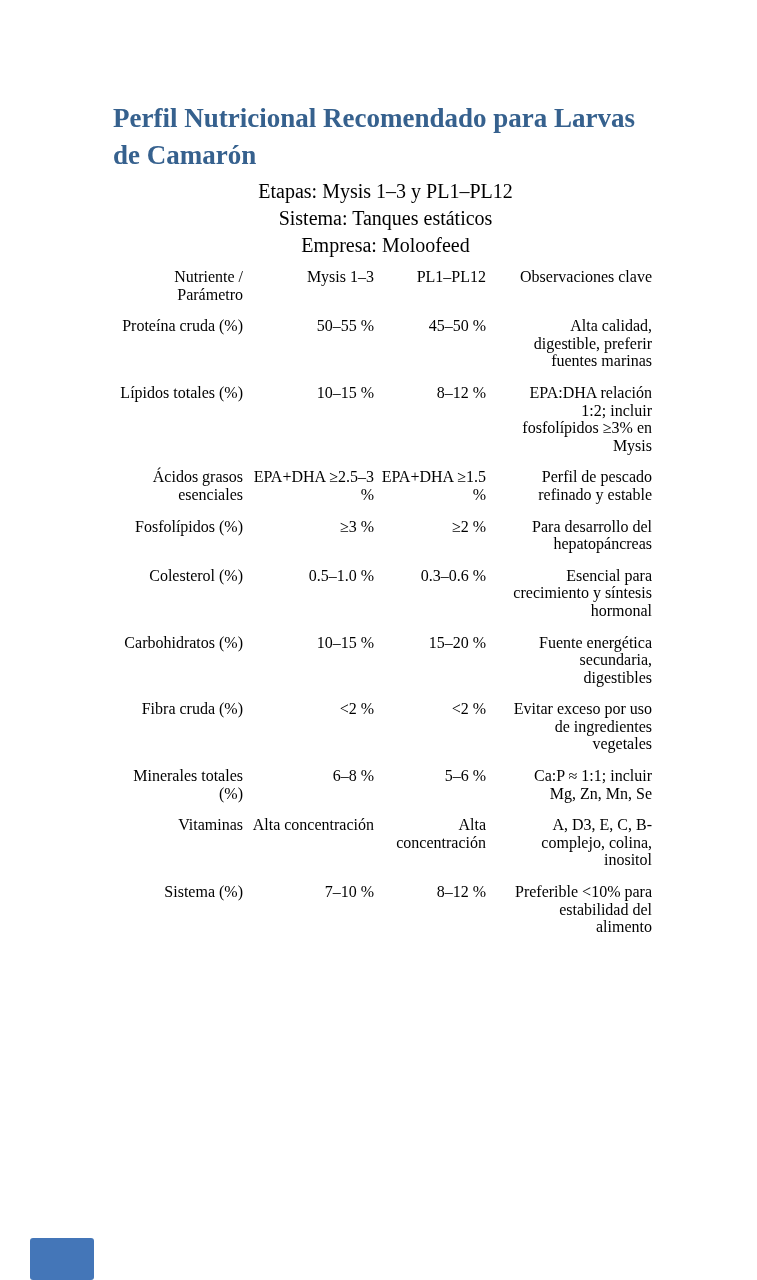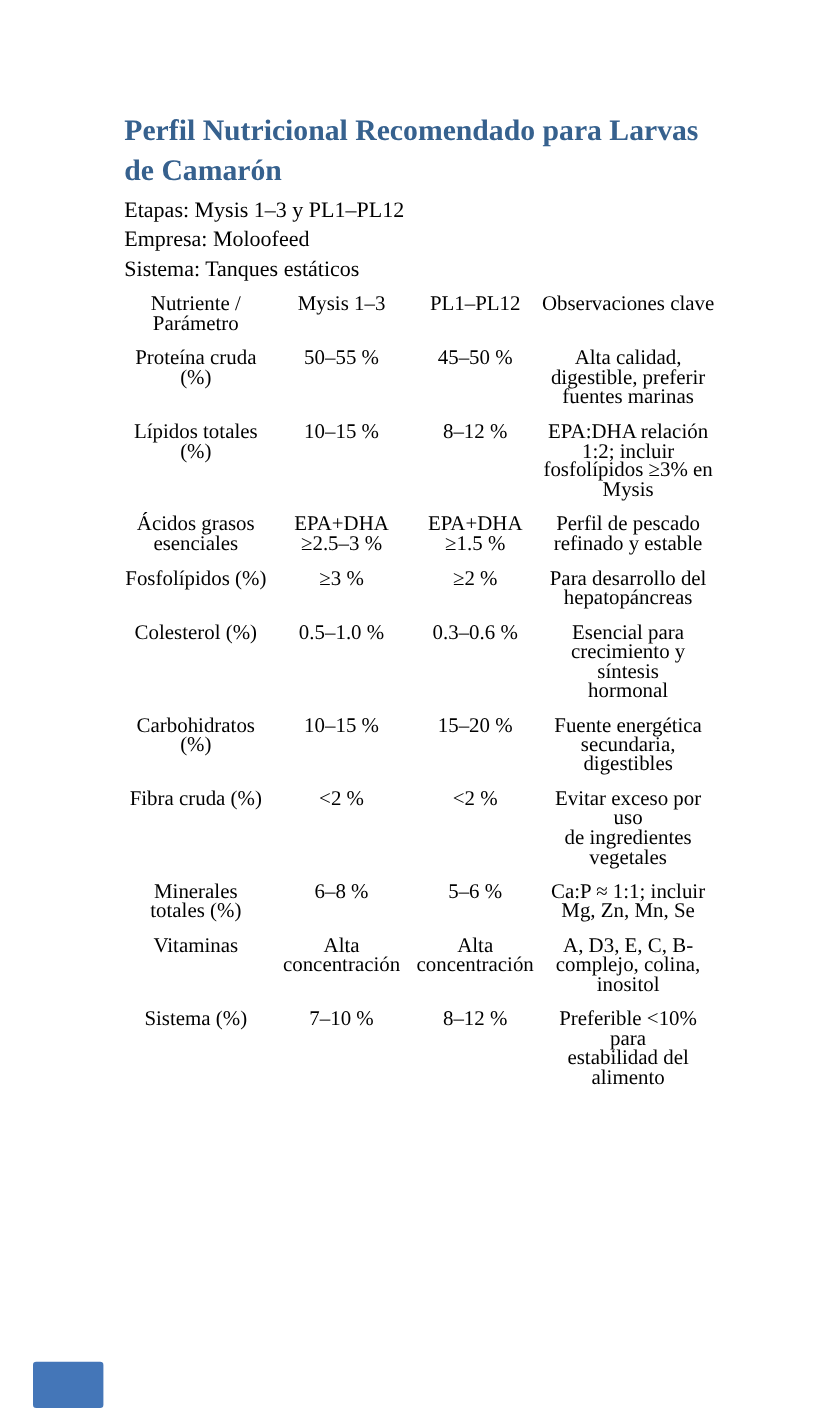--- a/index.html
+++ b/index.html
@@ -33,37 +33,38 @@
     line-height: 37px;
     font-weight: bold;
     color: var(--title-color, #36618E);
   }
   .meta {
     margin-top: 4px;
   }
   .meta-line {
     font-size: 20px;
     line-height: 27px;
+    text-align: center;
   }
   table.nutrition-table {
     margin-top: 9px;
     border-collapse: collapse;
     table-layout: fixed;
     width: 543px;
   }
   .col-nutrient { width: 134px; }
   .col-mysis    { width: 131px; }
   .col-pl       { width: 112px; }
   .col-obs      { width: 166px; }
   table.nutrition-table th,
   table.nutrition-table td {
     vertical-align: top;
-    text-align: center;
+    text-align: right;
     font-weight: normal;
-    font-size: 19px;
+    font-size: 16px;
     line-height: 17.6px;
     padding: 0 4px 14px 0;
     white-space: pre-line;
   }
   .partial-block {
     position: absolute;
     left: 30px;
     top: 1238px;
     width: 64px;
     height: 42px;
@@ -74,22 +75,22 @@
 </head>
 <body style="--title-color: #36618E; --block-color: #4476B8;">
 
 <div class="page">
   <div class="content">
 
     <h1 class="doc-title">Perfil Nutricional Recomendado para Larvas de Camarón</h1>
 
     <div class="meta">
       <div class="meta-line">Etapas: Mysis 1–3 y PL1–PL12</div>
+      <div class="meta-line">Sistema: Tanques estáticos</div>
       <div class="meta-line">Empresa: Moloofeed</div>
-      <div class="meta-line">Sistema: Tanques estáticos</div>
     </div>
 
     <table class="nutrition-table">
       <colgroup>
         <col class="col-nutrient">
         <col class="col-mysis">
         <col class="col-pl">
         <col class="col-obs">
       </colgroup>
       <thead>

